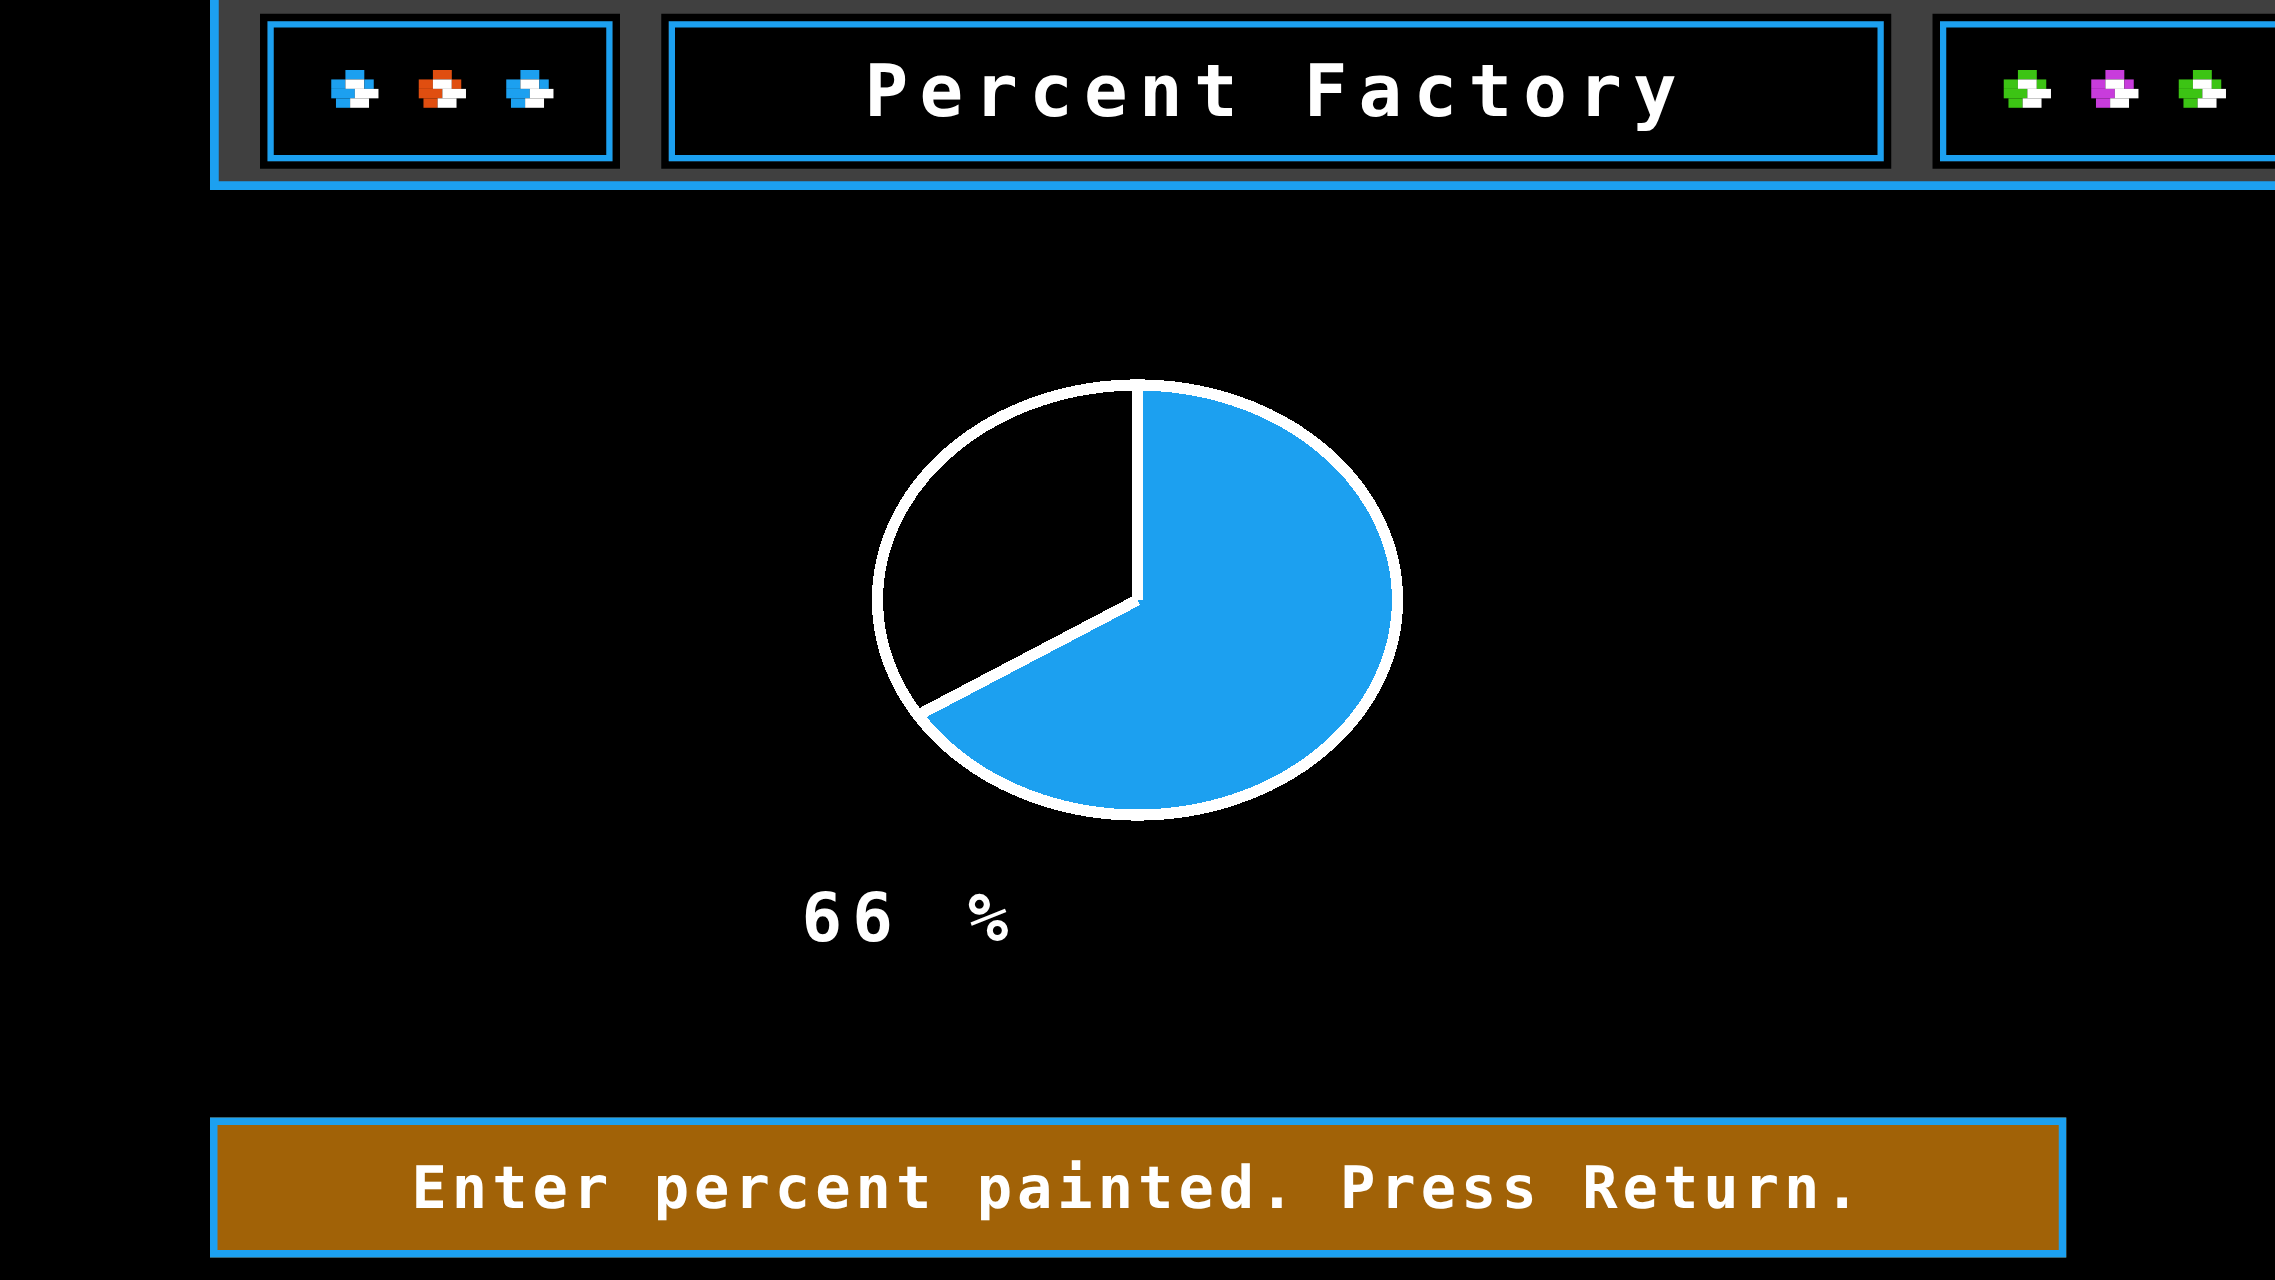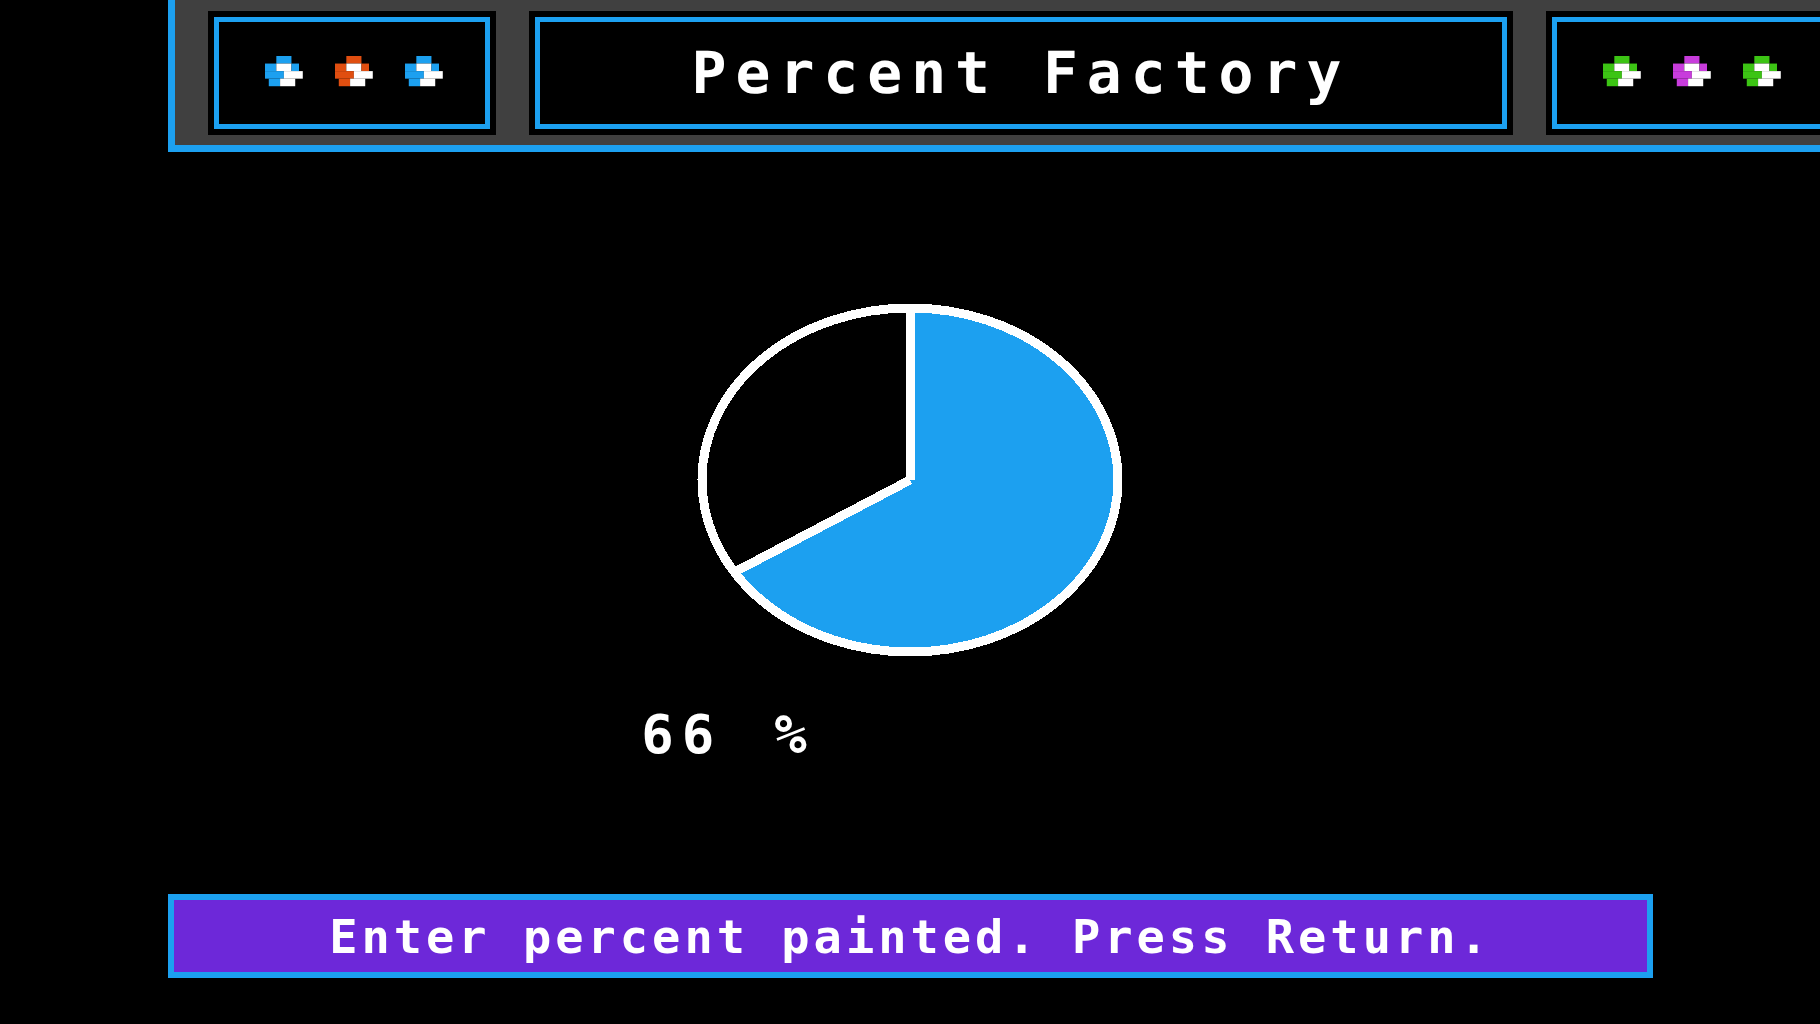--- a/index.html
+++ b/index.html
@@ -123,22 +123,22 @@
   .percent-sign {
     letter-spacing: 0px;
   }
 
   
   .prompt-bar {
     position: absolute;
     left: 168px;
     top: 894px;
     width: 1485px;
-    height: 84px;
-    background: #6d28d9;
+    height: 112px;
+    background: #a16207;
     border: 6px solid #1ca0f0;
     box-sizing: border-box;
     display: flex;
     align-items: center;
     justify-content: center;
   }
   .prompt-text {
     color: #ffffff;
     font-size: 47px;
     font-weight: bold;

